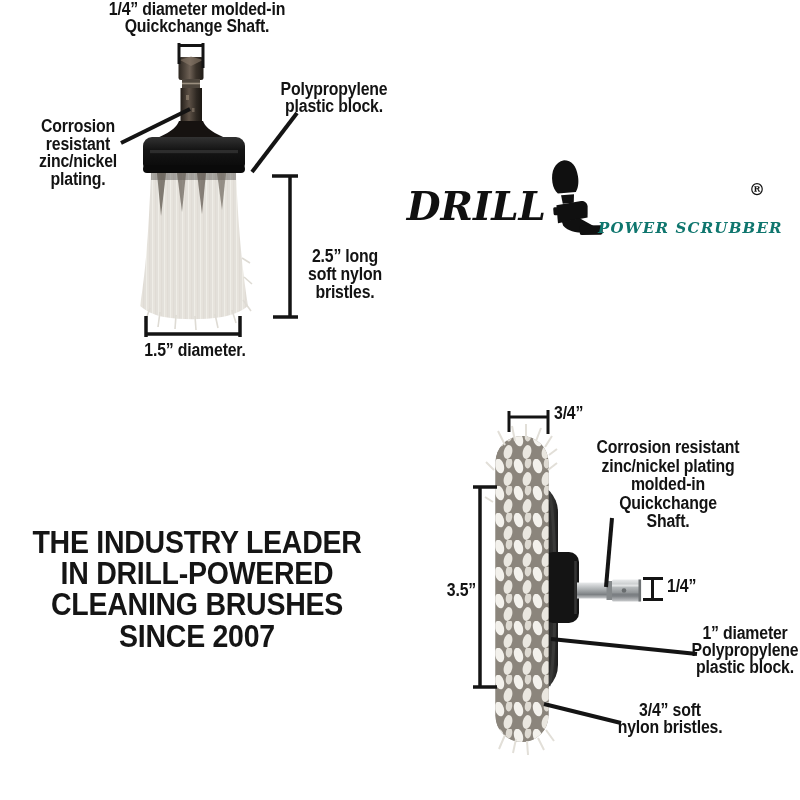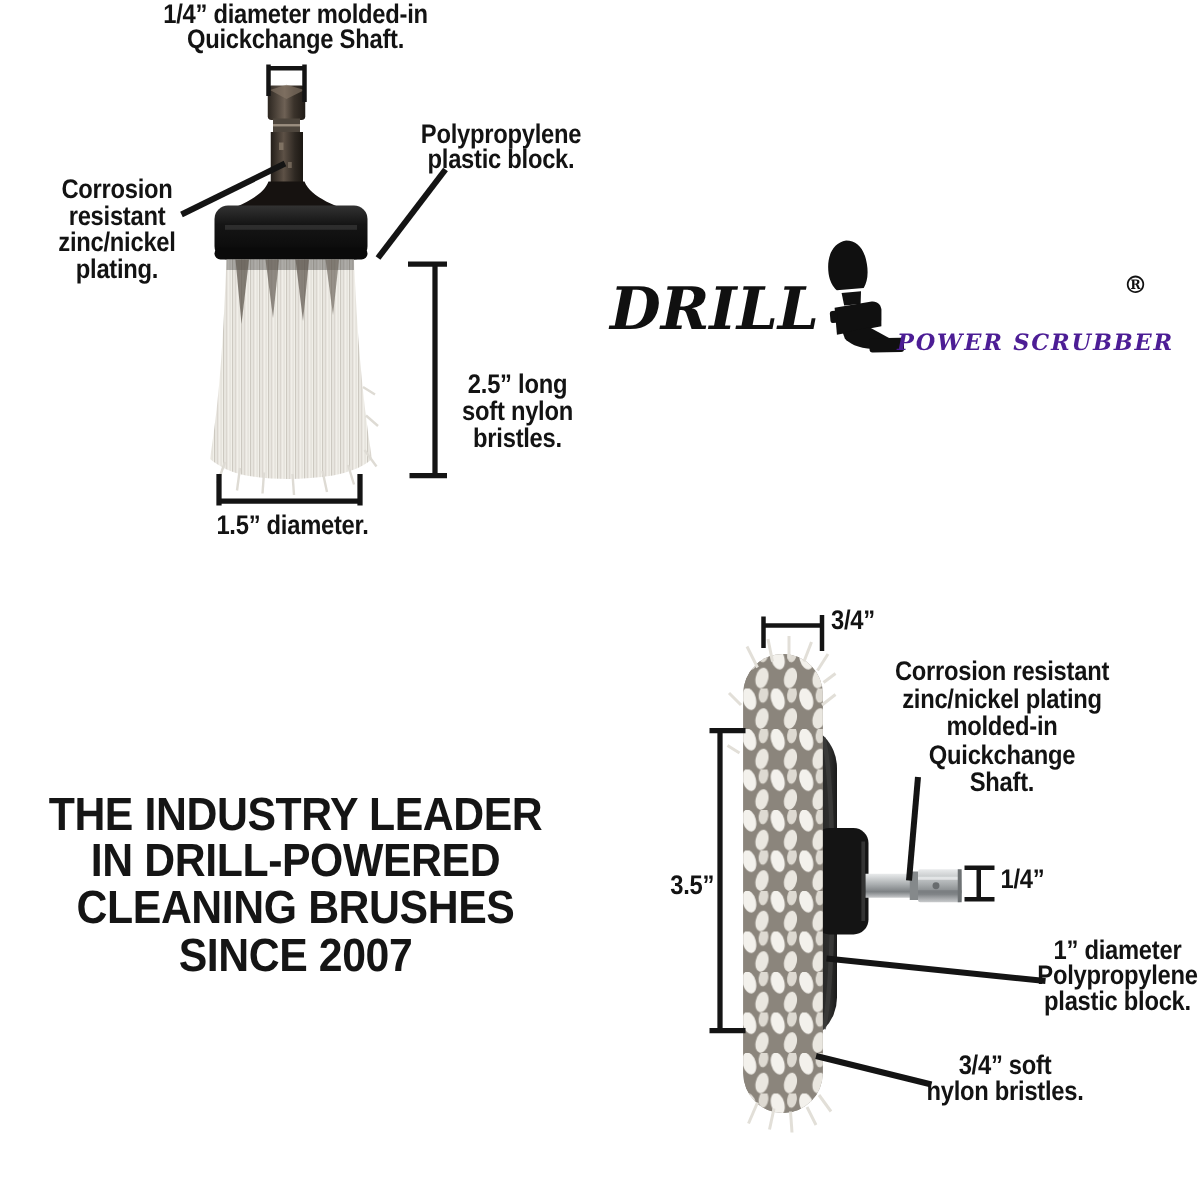--- a/index.html
+++ b/index.html
@@ -24,21 +24,21 @@
     position:absolute;font-family:"DejaVu Serif",serif;font-style:italic;
     font-weight:700;font-size:39px;line-height:36px;color:#101010;letter-spacing:0px;
   }
   .logo-reg{
     position:absolute;left:749px;top:180px;font-family:"DejaVu Serif",serif;
     font-weight:700;font-size:16px;color:#101010;
   }
   .logo-tag{
     position:absolute;left:598px;top:219px;width:152px;text-align:center;
     font-family:"DejaVu Serif",serif;font-style:italic;font-weight:700;
-    font-size:15px;color:#4c1d95;letter-spacing:1.2px;white-space:nowrap;
+    font-size:15px;color:#0f766e;letter-spacing:1.2px;white-space:nowrap;
   }
 </style>
 </head>
 <body>
 
 <div class="page">
 
   <svg class="art" viewBox="0 0 800 800">
     <defs>
       <linearGradient id="hexTip" x1="0" y1="0" x2="1" y2="0">

